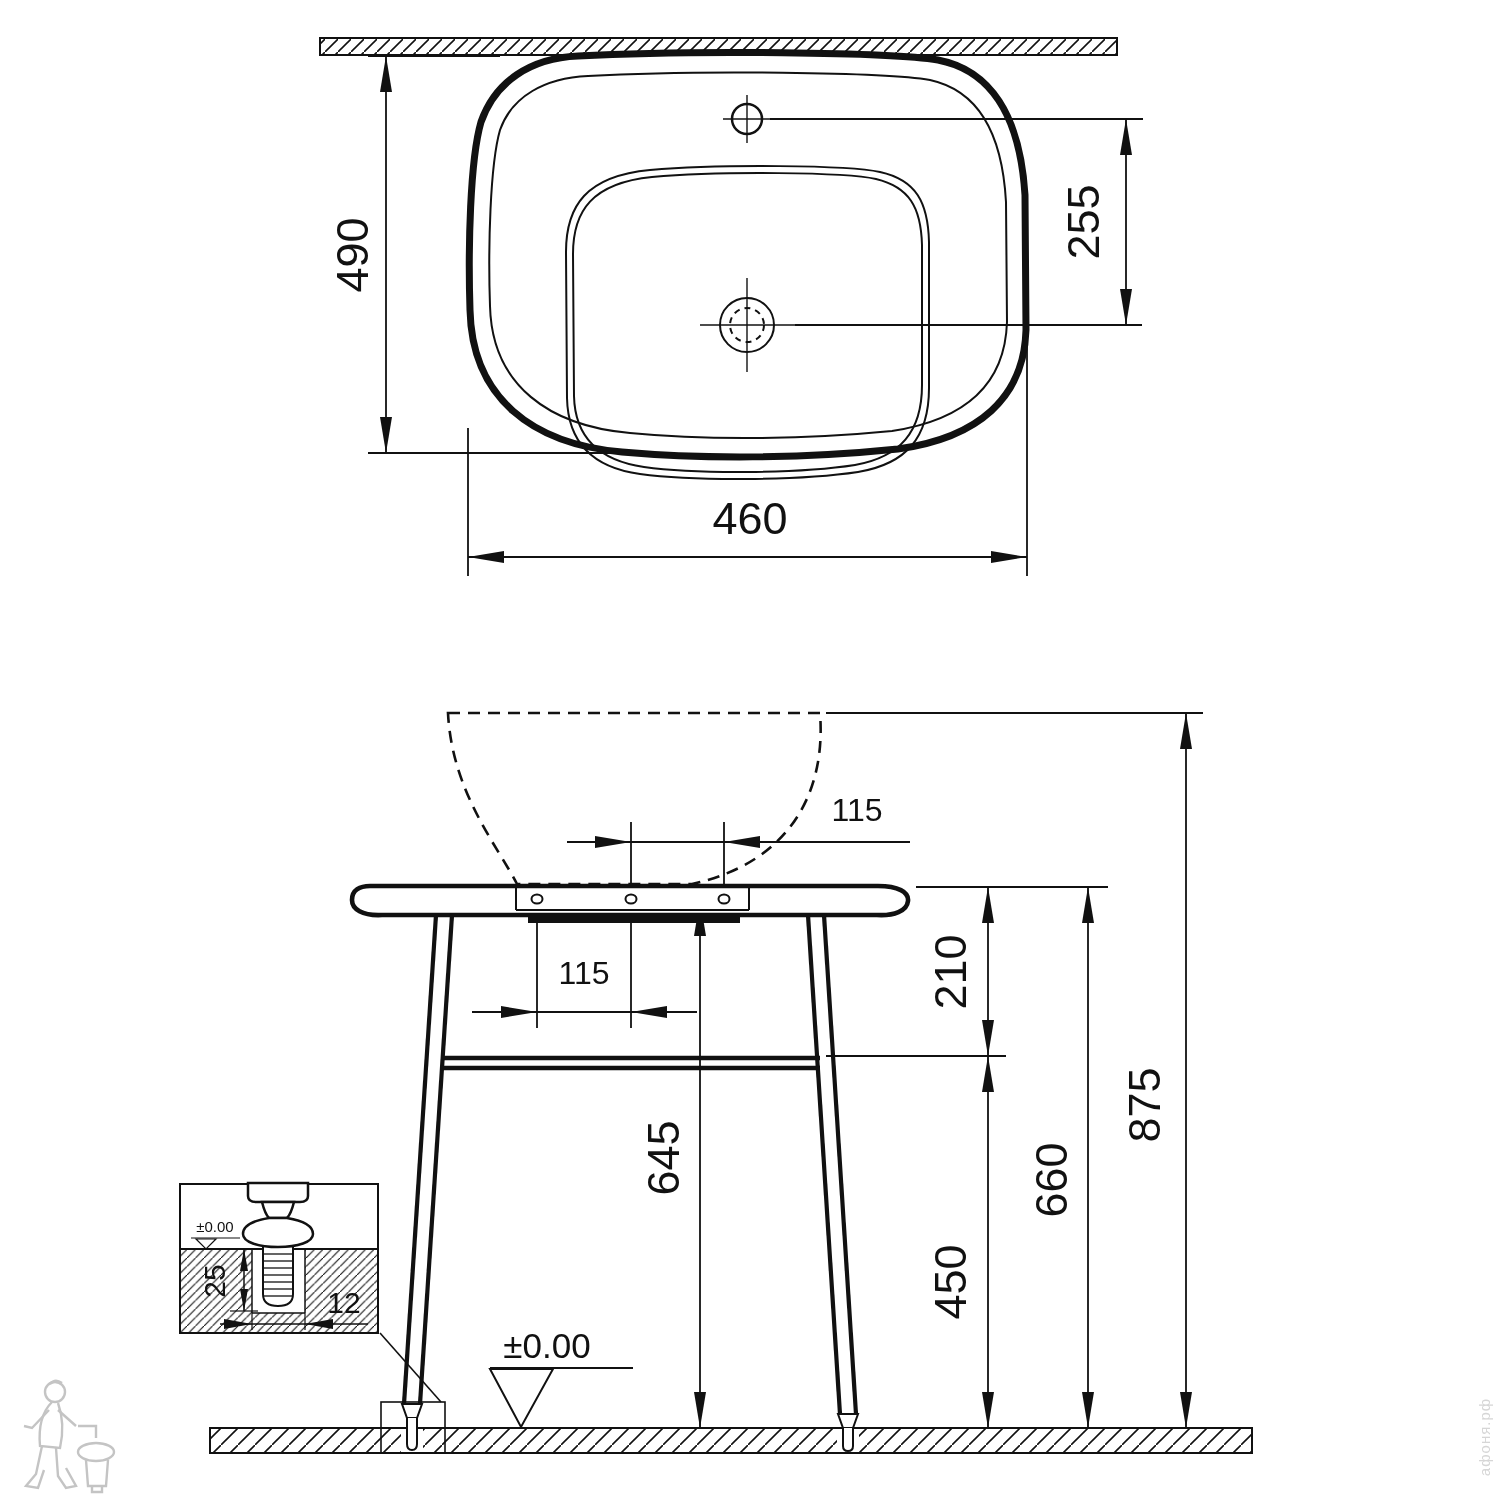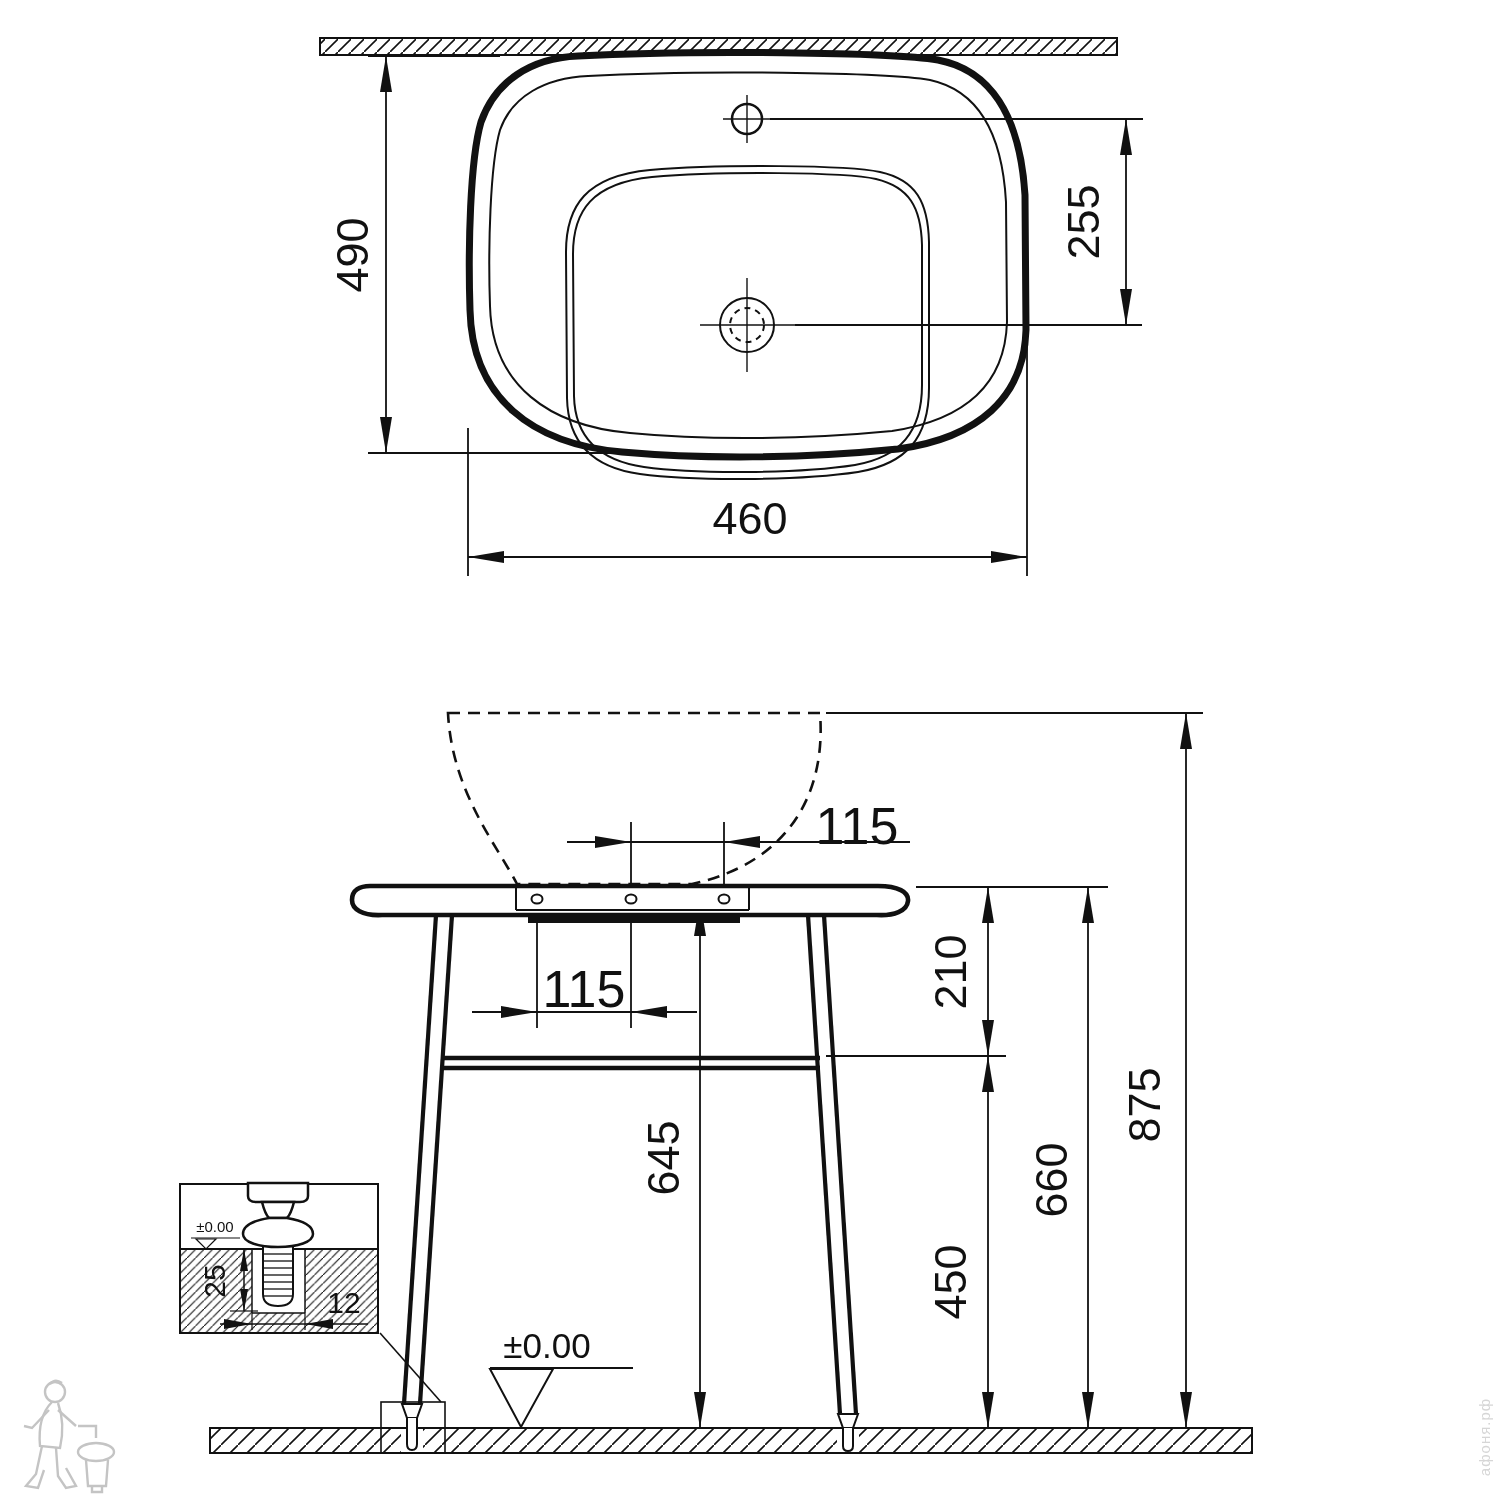--- a/index.html
+++ b/index.html
@@ -3,21 +3,21 @@
 <meta charset="utf-8">
 <style>
   html,body{margin:0;padding:0;background:#ffffff;}
   #stage{position:relative;width:1500px;height:1500px;background:#fff;overflow:hidden;
          font-family:"Liberation Sans",sans-serif;}
   #stage svg{position:absolute;left:0;top:0;}
   .label{position:absolute;color:#111;transform:translate(-50%,-50%);white-space:nowrap;
          font-family:"Liberation Sans",sans-serif;line-height:1;}
   .rot{transform:translate(-50%,-50%) rotate(-90deg);}
   .s45{font-size:45px;}
-  .s40{font-size:52px;margin-top:16px;}
+  .s40{font-size:32px;}
   .s34{font-size:35px;}
   .s30{font-size:30px;}
   .s15{font-size:15px;}
   .wm-text{position:absolute;color:#d6d6d6;transform:translate(-50%,-50%) rotate(-90deg);
            font-size:15px;letter-spacing:1px;font-family:"Liberation Sans",sans-serif;}
 </style>
 </head>
 <body>
 
 <div id="stage">

